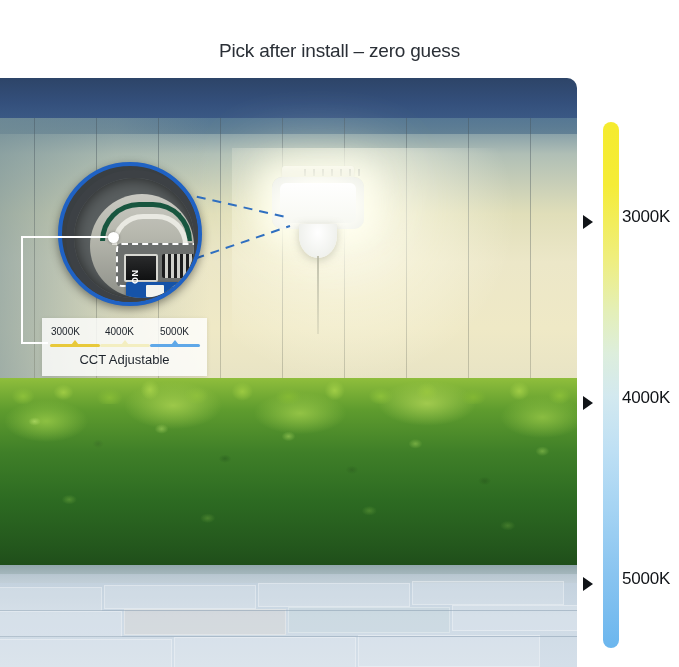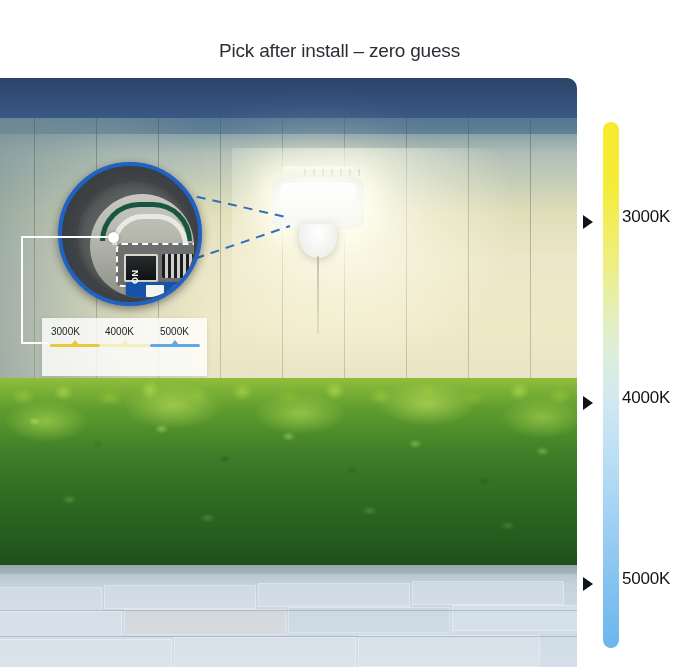--- a/index.html
+++ b/index.html
@@ -365,20 +365,21 @@
         <span class="cct-lab k3">5000K</span>
       </div>
       <div class="cct-bar">
         <span class="seg s1"></span>
         <span class="seg s2"></span>
         <span class="seg s3"></span>
         <span class="tick t1"></span>
         <span class="tick t2"></span>
         <span class="tick t3"></span>
       </div>
+      <div class="cct-caption">CCT Adjustable</div>
     </div>
 
     <div class="hedge">
       <div class="hedge-top"></div>
       <div class="hedge-tex"></div>
     </div>
 
     <div class="curb"></div>
 
     <div class="pave">

